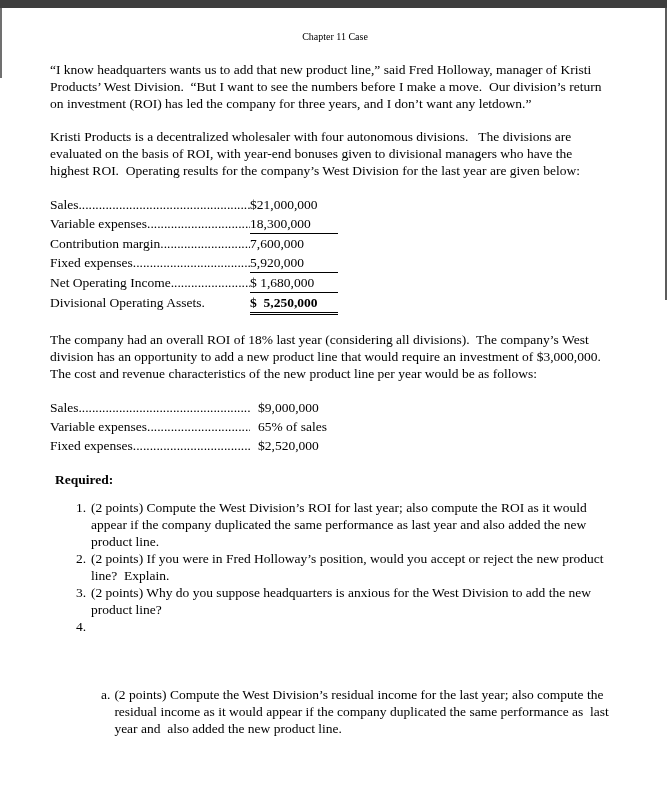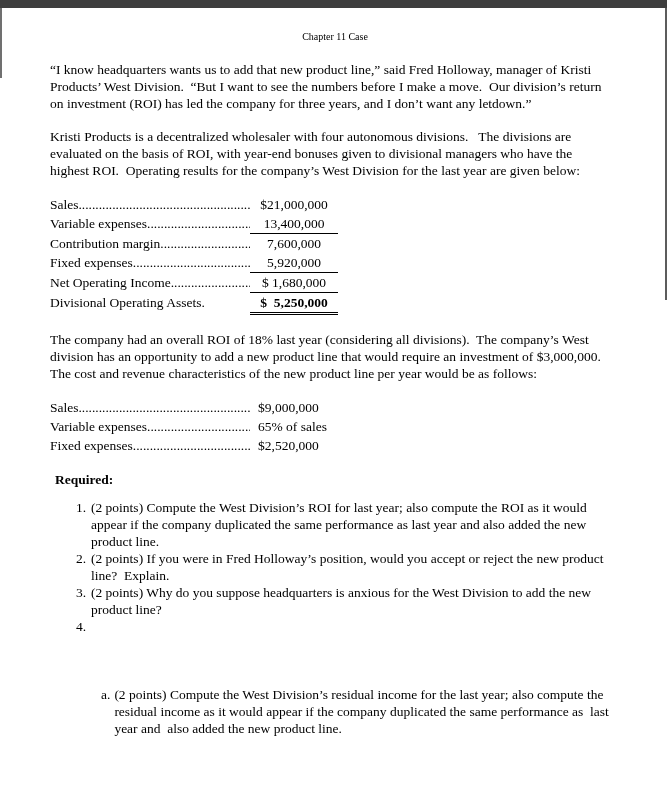--- a/index.html
+++ b/index.html
@@ -37,21 +37,21 @@
     display: inline-block;
     width: 200px;
     overflow: hidden;
     white-space: nowrap;
     flex: 0 0 200px;
   }
   .fin-value {
     display: inline-block;
     width: 88px;
     flex: 0 0 88px;
-    text-align: center;
+    text-align: left;
     white-space: pre;
   }
   .fin-value.u-single { border-bottom: 1px solid #000; }
   .fin-value.u-double { border-bottom: 3px double #000; font-weight: bold; }
   .fin-value-left {
     display: inline-block;
     margin-left: 8px;
     text-align: right;
     white-space: pre;
   }
@@ -93,21 +93,21 @@
 
   <p class="body-par">Kristi Products is a decentralized wholesaler with four autonomous divisions.   The divisions are evaluated on the basis of ROI, with year-end bonuses given to divisional managers who have the highest ROI.  Operating results for the company’s West Division for the last year are given below:</p>
 
   <div class="fin-table">
     <div class="fin-row">
       <span class="fin-label">Sales............................................................</span>
       <span class="fin-value">$21,000,000</span>
     </div>
     <div class="fin-row">
       <span class="fin-label">Variable expenses.............................................</span>
-      <span class="fin-value u-single">13,400,000</span>
+      <span class="fin-value u-single">18,300,000</span>
     </div>
     <div class="fin-row">
       <span class="fin-label">Contribution margin...........................................</span>
       <span class="fin-value">7,600,000</span>
     </div>
     <div class="fin-row">
       <span class="fin-label">Fixed expenses................................................</span>
       <span class="fin-value u-single">5,920,000</span>
     </div>
     <div class="fin-row">

